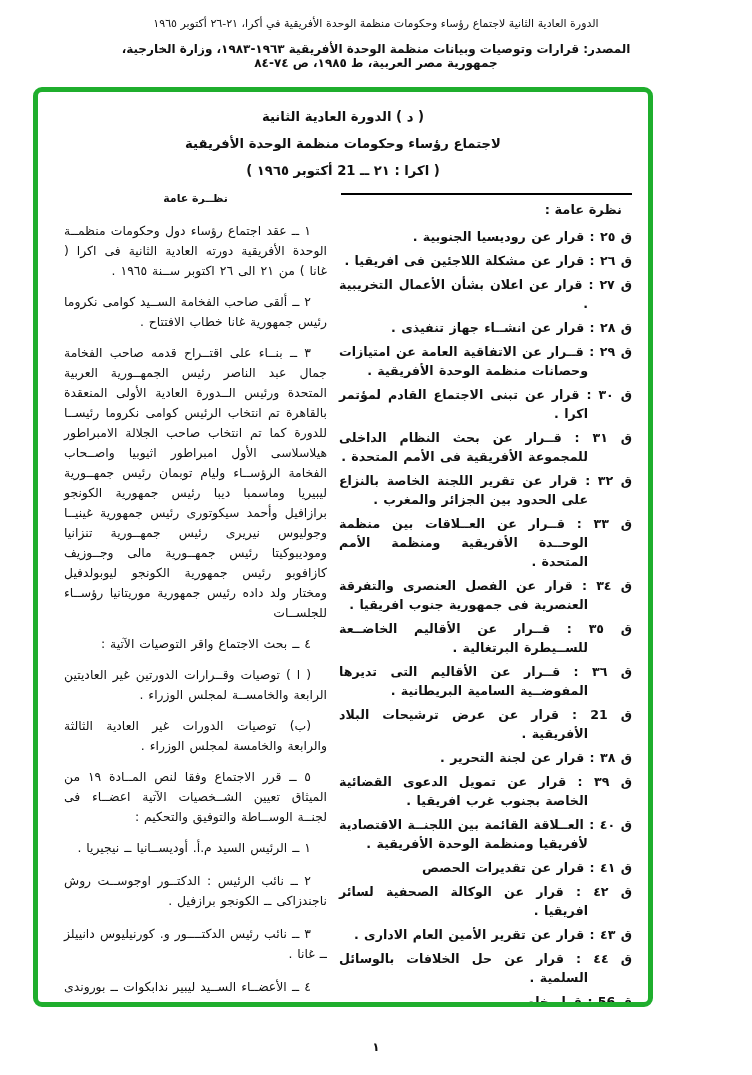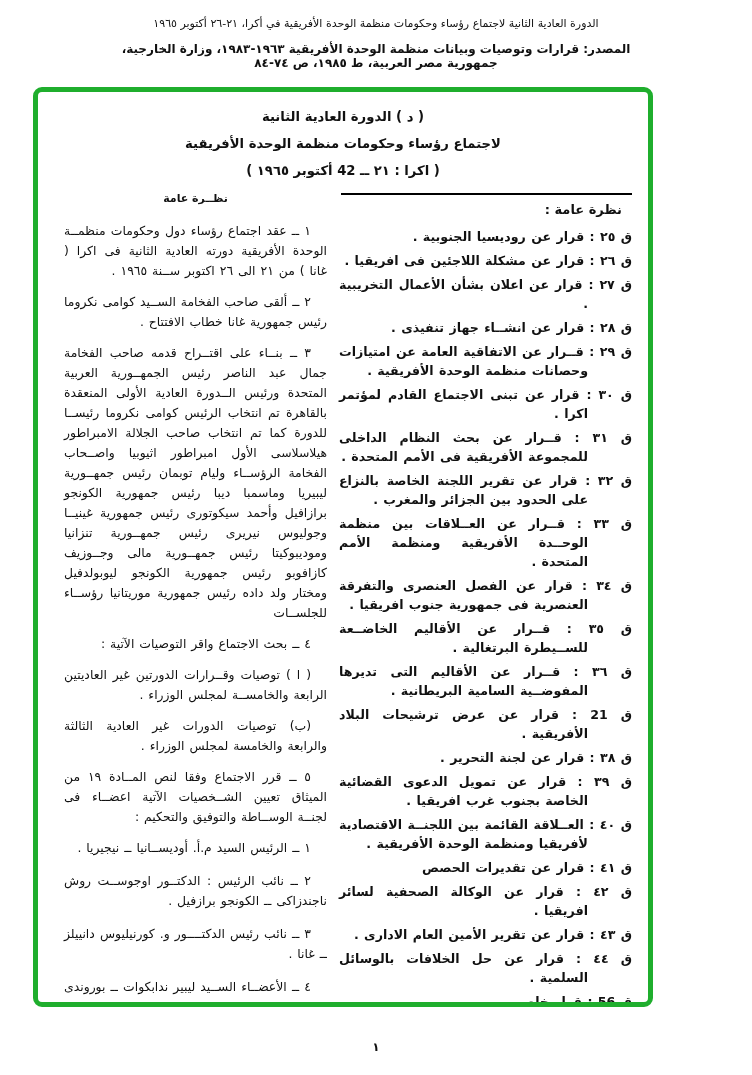--- a/index.html
+++ b/index.html
@@ -55,21 +55,21 @@
 <div class="doc-header">
   <div class="title">الدورة العادية الثانية لاجتماع رؤساء وحكومات منظمة الوحدة الأفريقية في أكرا، ٢١-٢٦ أكتوبر ١٩٦٥</div>
   <div class="source">المصدر: قرارات وتوصيات وبيانات منظمة الوحدة الأفريقية ١٩٦٣-١٩٨٣، وزارة الخارجية، جمهورية مصر العربية، ط ١٩٨٥، ص ٧٤-٨٤</div>
 </div>
 
 <div class="content-box">
 
   <div class="box-title">
     <div class="t1">( د ) الدورة العادية الثانية</div>
     <div class="t2">لاجتماع رؤساء وحكومات منظمة الوحدة الأفريقية</div>
-    <div class="t3">( اكرا : ٢١ ــ 42 أكتوبر ١٩٦٥ )</div>
+    <div class="t3">( اكرا : ٢١ ــ 21 أكتوبر ١٩٦٥ )</div>
   </div>
 
   <div class="columns">
 
     <div class="col-right">
       <div class="sep-top"></div>
       <div class="right-heading">نظرة عامة :</div>
 
       <div class="res-item">ق ٢٥ : قرار عن روديسيا الجنوبية .</div>
       <div class="res-item">ق ٢٦ : قرار عن مشكلة اللاجئين فى افريقيا .</div>

